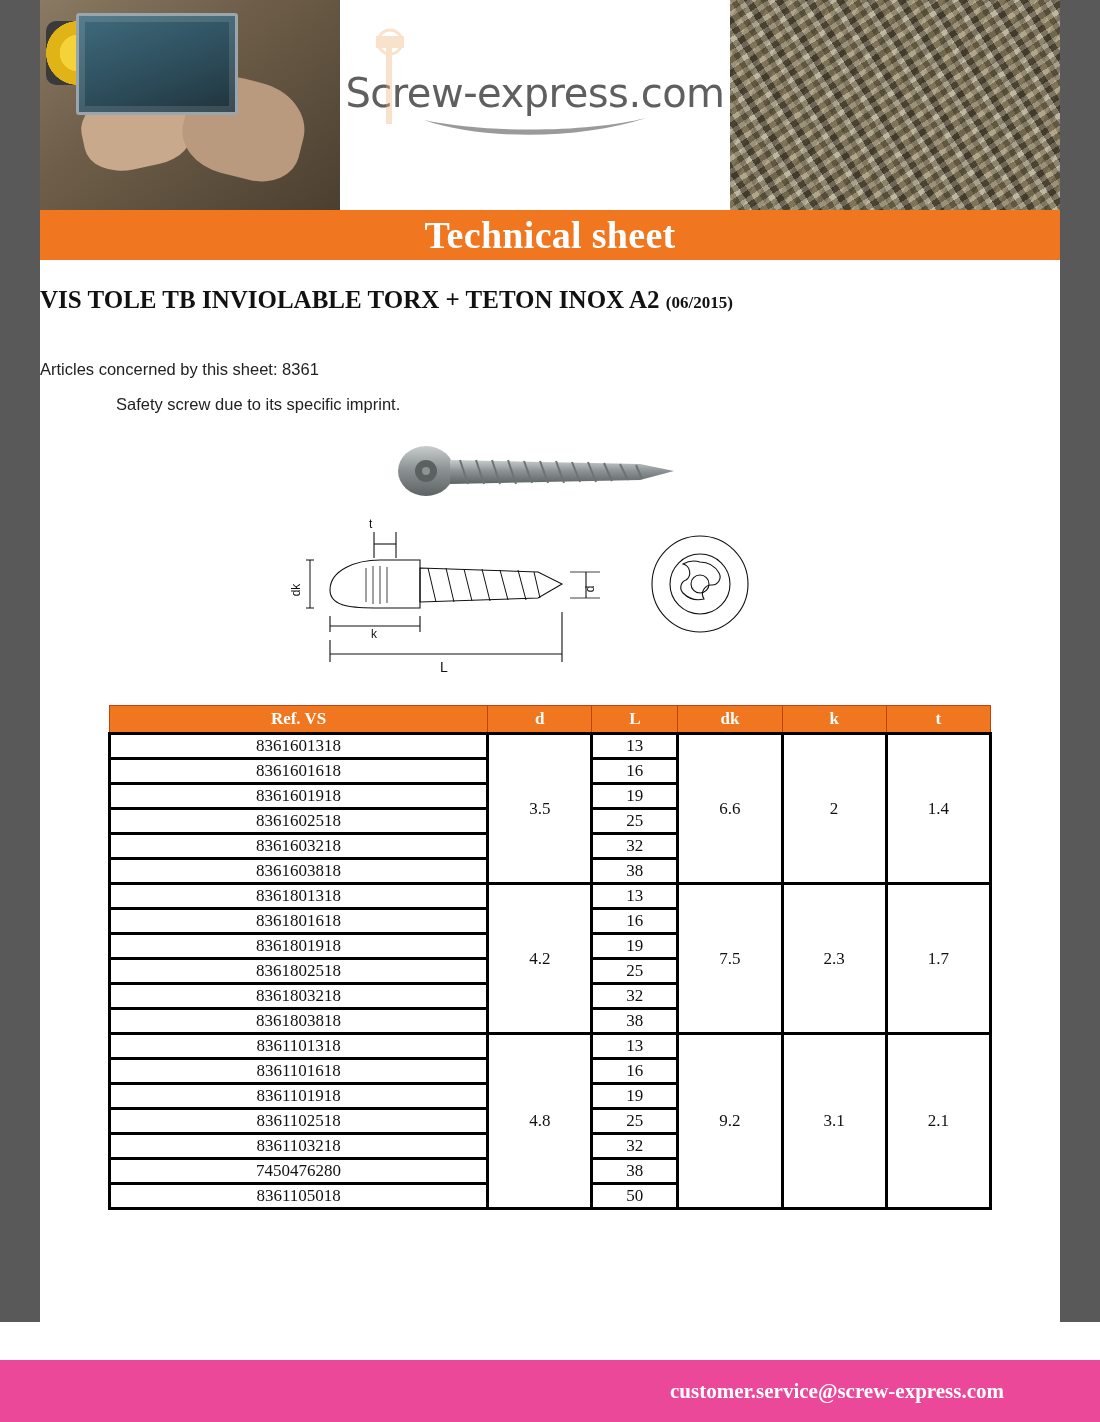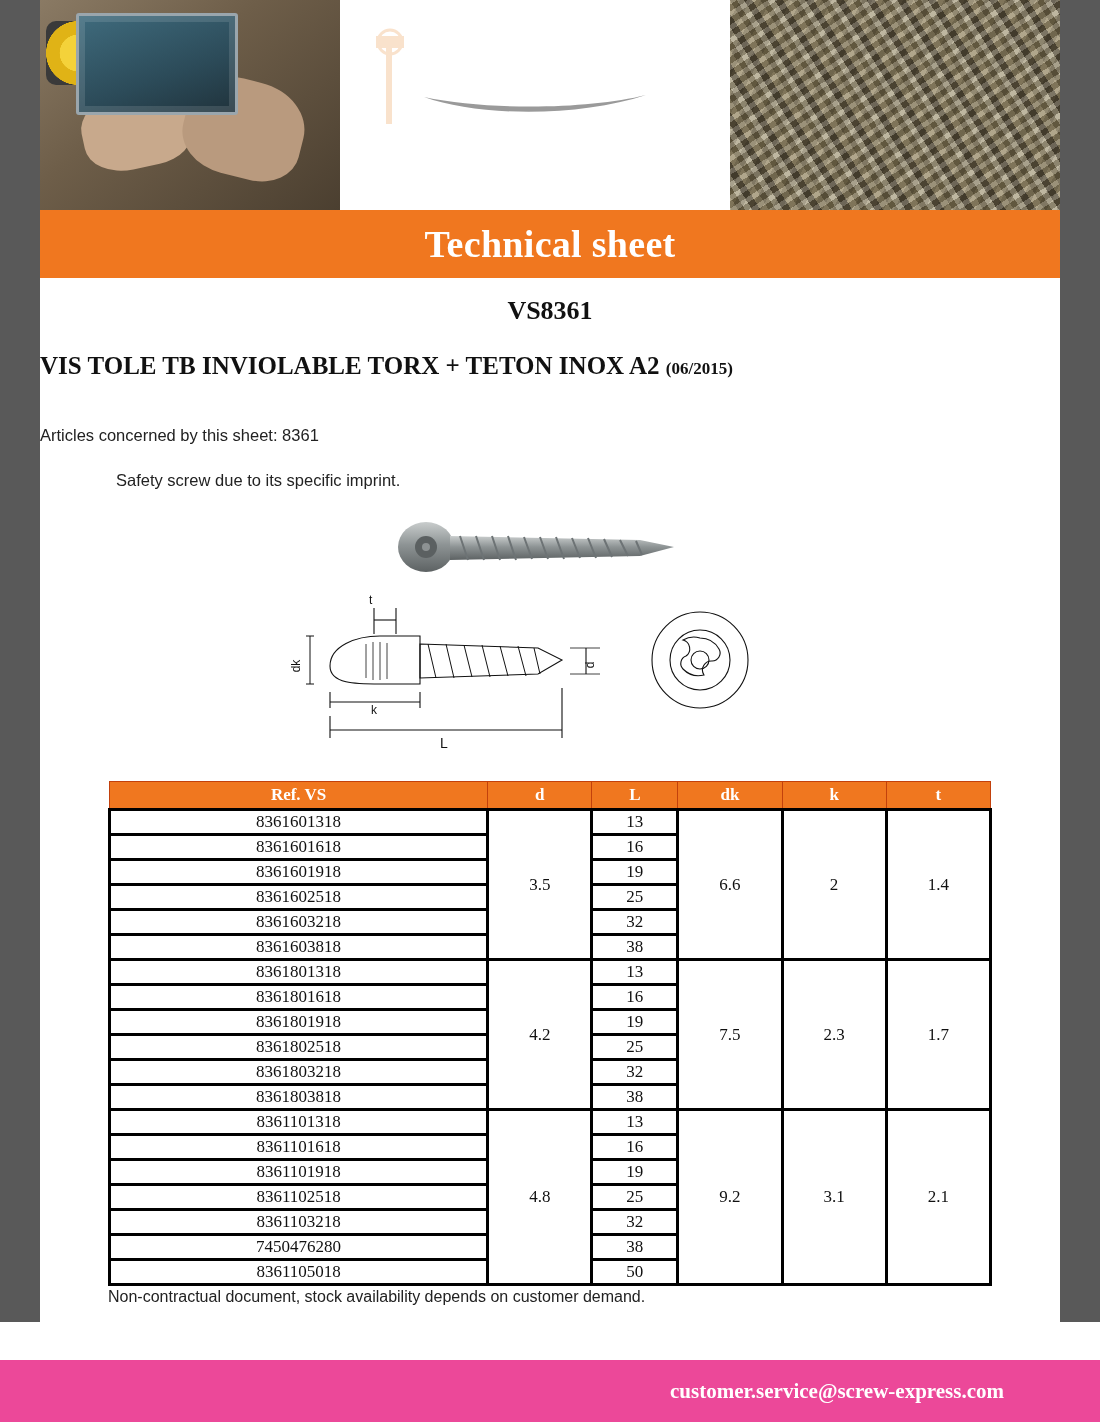--- a/index.html
+++ b/index.html
@@ -119,21 +119,21 @@
   .logo-watermark {
     position: absolute;
     left: 6px; top: 28px;
     width: 90px; height: 110px;
     opacity: .55;
   }
 
   
   .title-bar {
     background: #f0771f;
-    height: 68px;
+    height: 50px;
     display: flex;
     align-items: center;
     justify-content: center;
   }
   .title-bar span {
     color: #ffffff;
     font-family: "Liberation Serif", serif;
     font-weight: bold;
     font-size: 38px;
     letter-spacing: .3px;
@@ -156,21 +156,21 @@
     margin-top: 26px;
   }
   .doc-title .date {
     font-size: 17px;
   }
   .intro-line {
     font-size: 16.5px;
     color: #222;
     margin-top: 46px;
   }
-  .intro-line.second { margin-top: 26px; margin-left: 76px; }
+  .intro-line.second { margin-top: 16px; margin-left: 76px; }
 
   
   .illustrations {
     margin-top: 22px;
     display: flex;
     flex-direction: column;
     align-items: center;
   }
   .screw-photo { width: 320px; height: 70px; }
   .diagram { width: 560px; height: 175px; margin-top: 6px; }
@@ -250,37 +250,37 @@
       </div>
     </div>
 
     <div class="header-logo">
       <svg class="logo-watermark" viewBox="0 0 90 110">
         <g fill="#f0b27a" opacity="0.7">
           <path d="M30 8 L58 8 L58 20 L46 20 L46 96 L40 96 L40 20 L30 20 Z"></path>
           <circle cx="44" cy="14" r="12" fill="none" stroke="#f0b27a" stroke-width="3"></circle>
         </g>
       </svg>
+      <div class="logo-text">Screw-express.com</div>
       <div class="logo-swoosh">
         <svg width="230" height="26" viewBox="0 0 230 26">
           <path d="M4 6 C60 26 160 26 226 4 C170 18 70 20 4 6 Z" fill="#9a9a9a"></path>
         </svg>
       </div>
     </div>
 
     <div class="header-photo right">
       <div class="photo-screws"></div>
     </div>
   </div>
 
   <div class="title-bar">
     <span>Technical sheet</span>
   </div>
 
-  <div class="doc-ref">VS8361</div>
 
   <div class="doc-title">
     <span>VIS TOLE TB INVIOLABLE TORX + TETON INOX A2</span>
     <span class="date">(06/2015)</span>
   </div>
 
   <div class="intro-line">Articles concerned by this sheet: 8361</div>
   <div class="intro-line second">Safety screw due to its specific imprint.</div>
 
   <div class="illustrations">
@@ -440,20 +440,19 @@
             <td>38</td>
           </tr>
           <tr>
             <td>8361105018</td>
             <td>50</td>
           </tr>
         </tbody>
     </table>
   </div>
 
-  <div class="footnote">Non-contractual document, stock availability depends on customer demand.</div>
 
 </div>
 
 <div class="footer-white-gap"></div>
 <div class="footer">
   <span class="mail">customer.service@screw-express.com</span>
 </div>
 
 </body></html>

